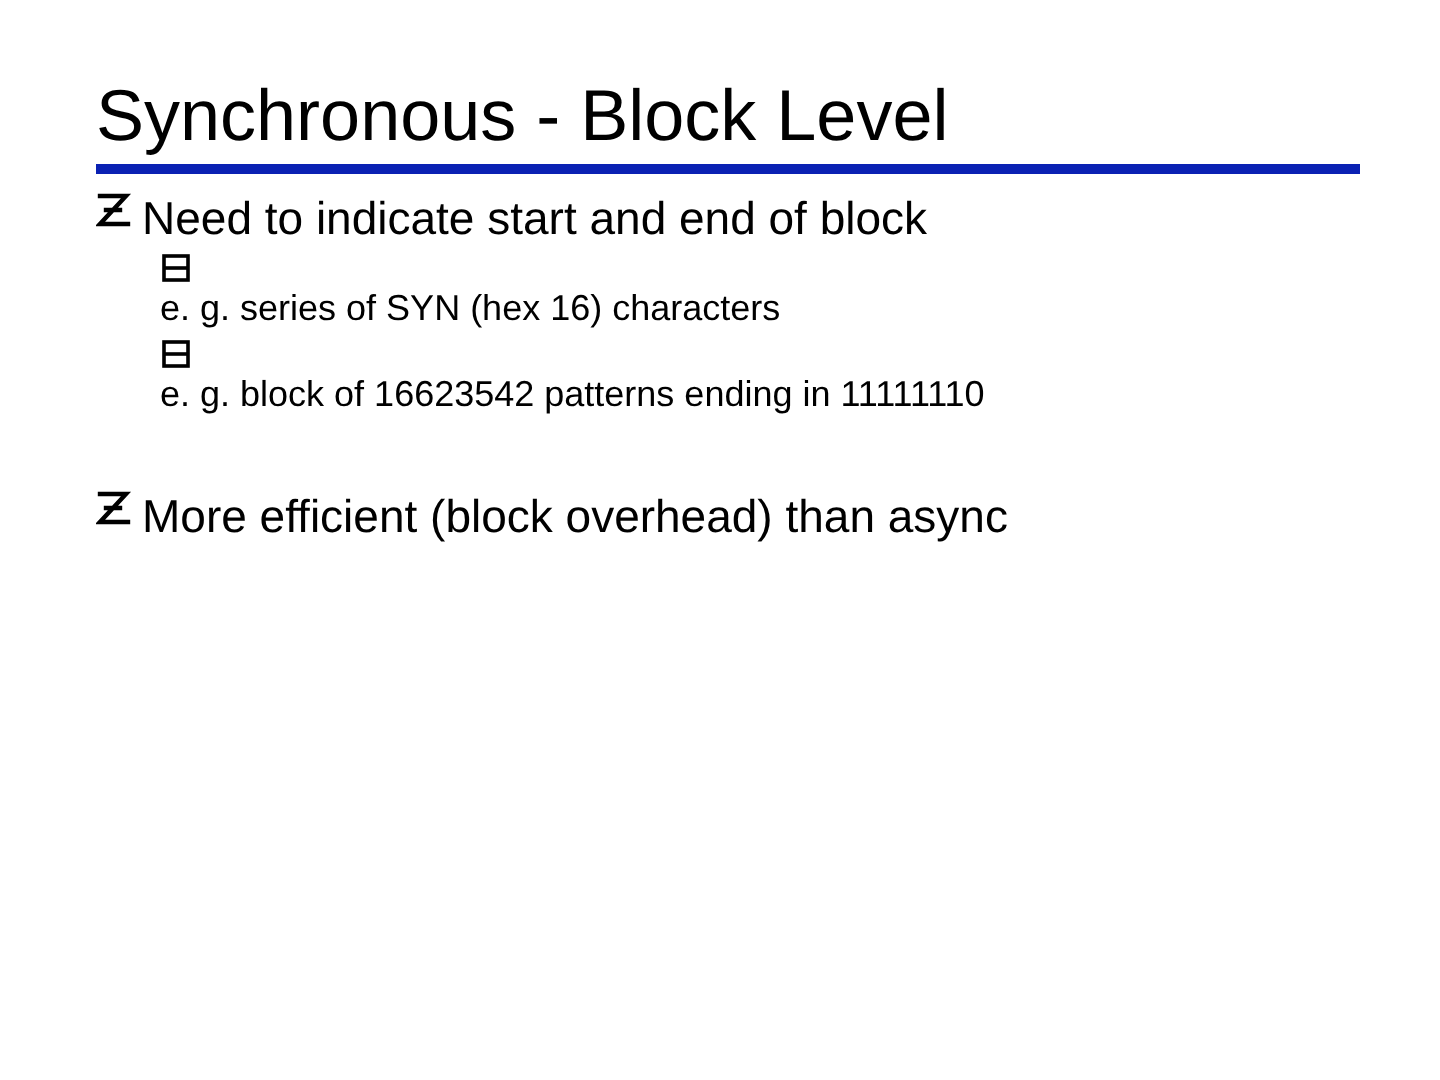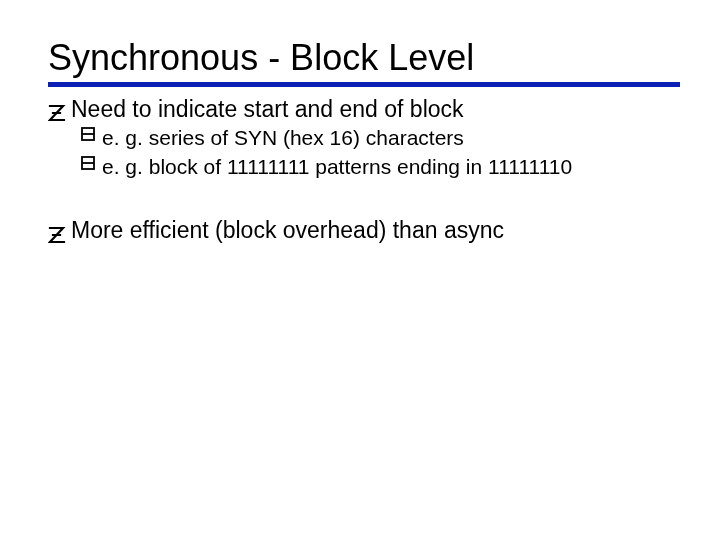--- a/index.html
+++ b/index.html
@@ -27,29 +27,30 @@
     background: #0a21b3;
     margin: 4px 0 8px 0;
     width: 100%;
   }
   .content {
     font-size: 23px;
     line-height: 1.25;
   }
   .l1 {
     display: flex;
-    align-items: flex-end;
+    align-items: flex-start;
     margin-top: 2px;
   }
   .l2 {
     display: flex;
     align-items: flex-start;
     margin-left: 32px;
-    font-size: 21px;
+    font-size: 18px;
     margin-top: 2px;
+    flex-direction: column;
   }
   .bullet-z {
     display: inline-block;
     width: 23px;
     flex: 0 0 auto;
   }
   .bullet-box {
     display: inline-block;
     width: 22px;
     flex: 0 0 auto;
@@ -94,21 +95,21 @@
       <span class="txt">e. g. series of SYN (hex 16) characters</span>
     </div>
 
     <div class="l2">
       <span class="bullet-box">
         <svg width="16" height="18" viewBox="0 0 16 18">
           <rect x="2" y="3" width="12" height="12" stroke="#000" stroke-width="1.8" fill="none"></rect>
           <line x1="2" y1="9" x2="14" y2="9" stroke="#000" stroke-width="1.8"></line>
         </svg>
       </span>
-      <span class="txt">e. g. block of 11111111 patterns ending in 11111110</span>
+      <span class="txt">e. g. block of 16623542 patterns ending in 11111110</span>
     </div>
 
     <div class="gap"></div>
 
     <div class="l1">
       <span class="bullet-z">
         <svg width="18" height="20" viewBox="0 0 18 20">
           <path d="M2 3 H15 L2 17 H16 M5 10 H12" stroke="#000" stroke-width="2.2" fill="none" stroke-linecap="square"></path>
         </svg>
       </span>

